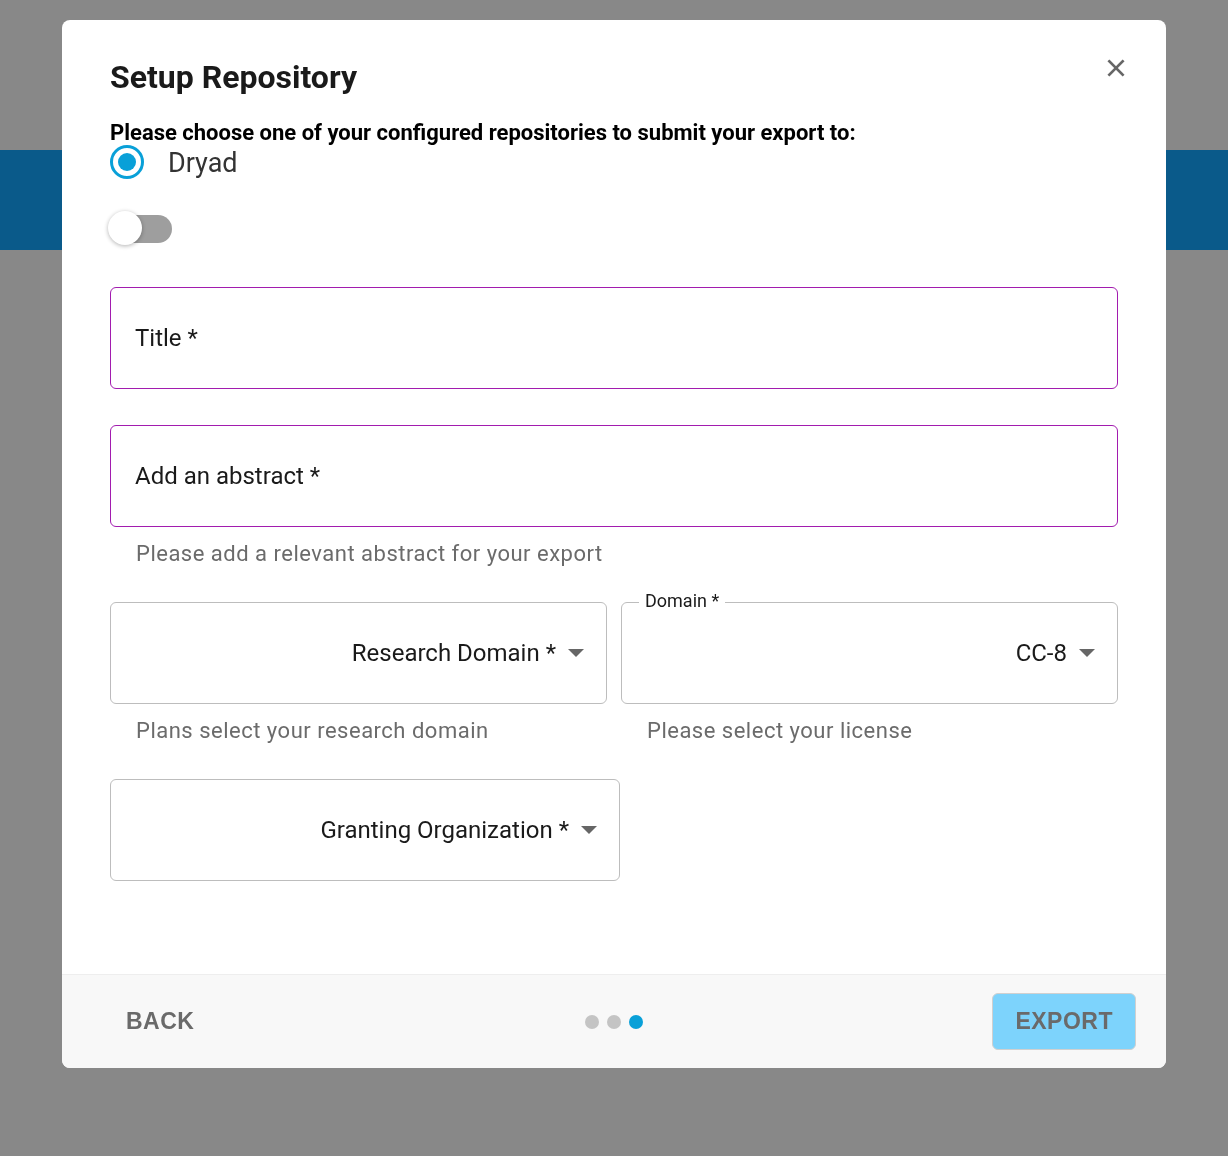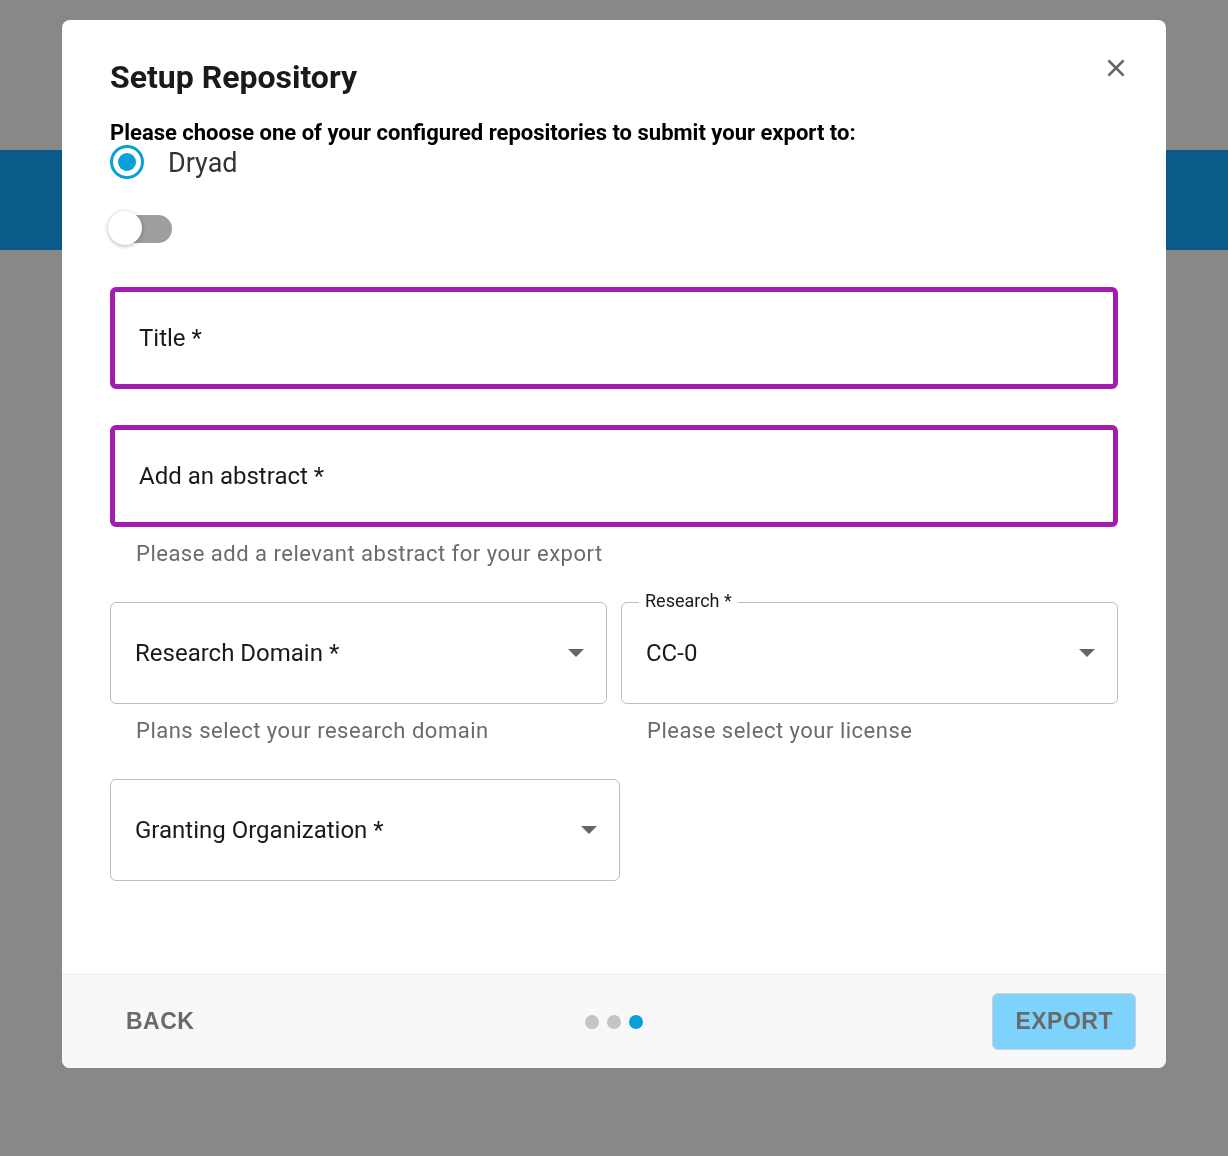--- a/index.html
+++ b/index.html
@@ -136,21 +136,21 @@
     .toggle-label {
       font-size: 27px;
       color: #333;
     }
     .field-group {
       margin-bottom: 36px;
     }
     .text-input {
       width: 100%;
       height: 102px;
-      border: 5px solid #a21caf;
+      border: 1px solid #a21caf;
       border-radius: 6px;
       padding: 0 24px;
       font-size: 24px;
       color: #1a1a1a;
       font-family: inherit;
     }
     .text-input::placeholder {
       color: #1a1a1a;
     }
     .helper-text {
@@ -189,20 +189,21 @@
       border: 1px solid #bdbdbd;
       border-radius: 6px;
       padding: 0 50px 0 24px;
       font-size: 24px;
       color: #1a1a1a;
       display: flex;
       align-items: center;
       position: relative;
       cursor: pointer;
       background: #fff;
+      justify-content: flex-end;
     }
     .select-arrow {
       position: absolute;
       right: 22px;
       top: 50%;
       transform: translateY(-50%);
       width: 0;
       height: 0;
       border-left: 8px solid transparent;
       border-right: 8px solid transparent;
@@ -307,23 +308,23 @@
 
       <div class="select-row">
         <div class="select-col">
           <div class="select-box">
             <span>Research Domain *</span>
             <span class="select-arrow"></span>
           </div>
           <div class="helper-text">Plans select your research domain</div>
         </div>
         <div class="select-col">
-          <span class="floating-label">Research *</span>
+          <span class="floating-label">Domain *</span>
           <div class="select-box">
-            <span>CC-0</span>
+            <span>CC-8</span>
             <span class="select-arrow"></span>
           </div>
           <div class="helper-text">Please select your license</div>
         </div>
       </div>
 
       <div class="select-col-wide">
         <div class="select-box">
           <span>Granting Organization *</span>
           <span class="select-arrow"></span>

